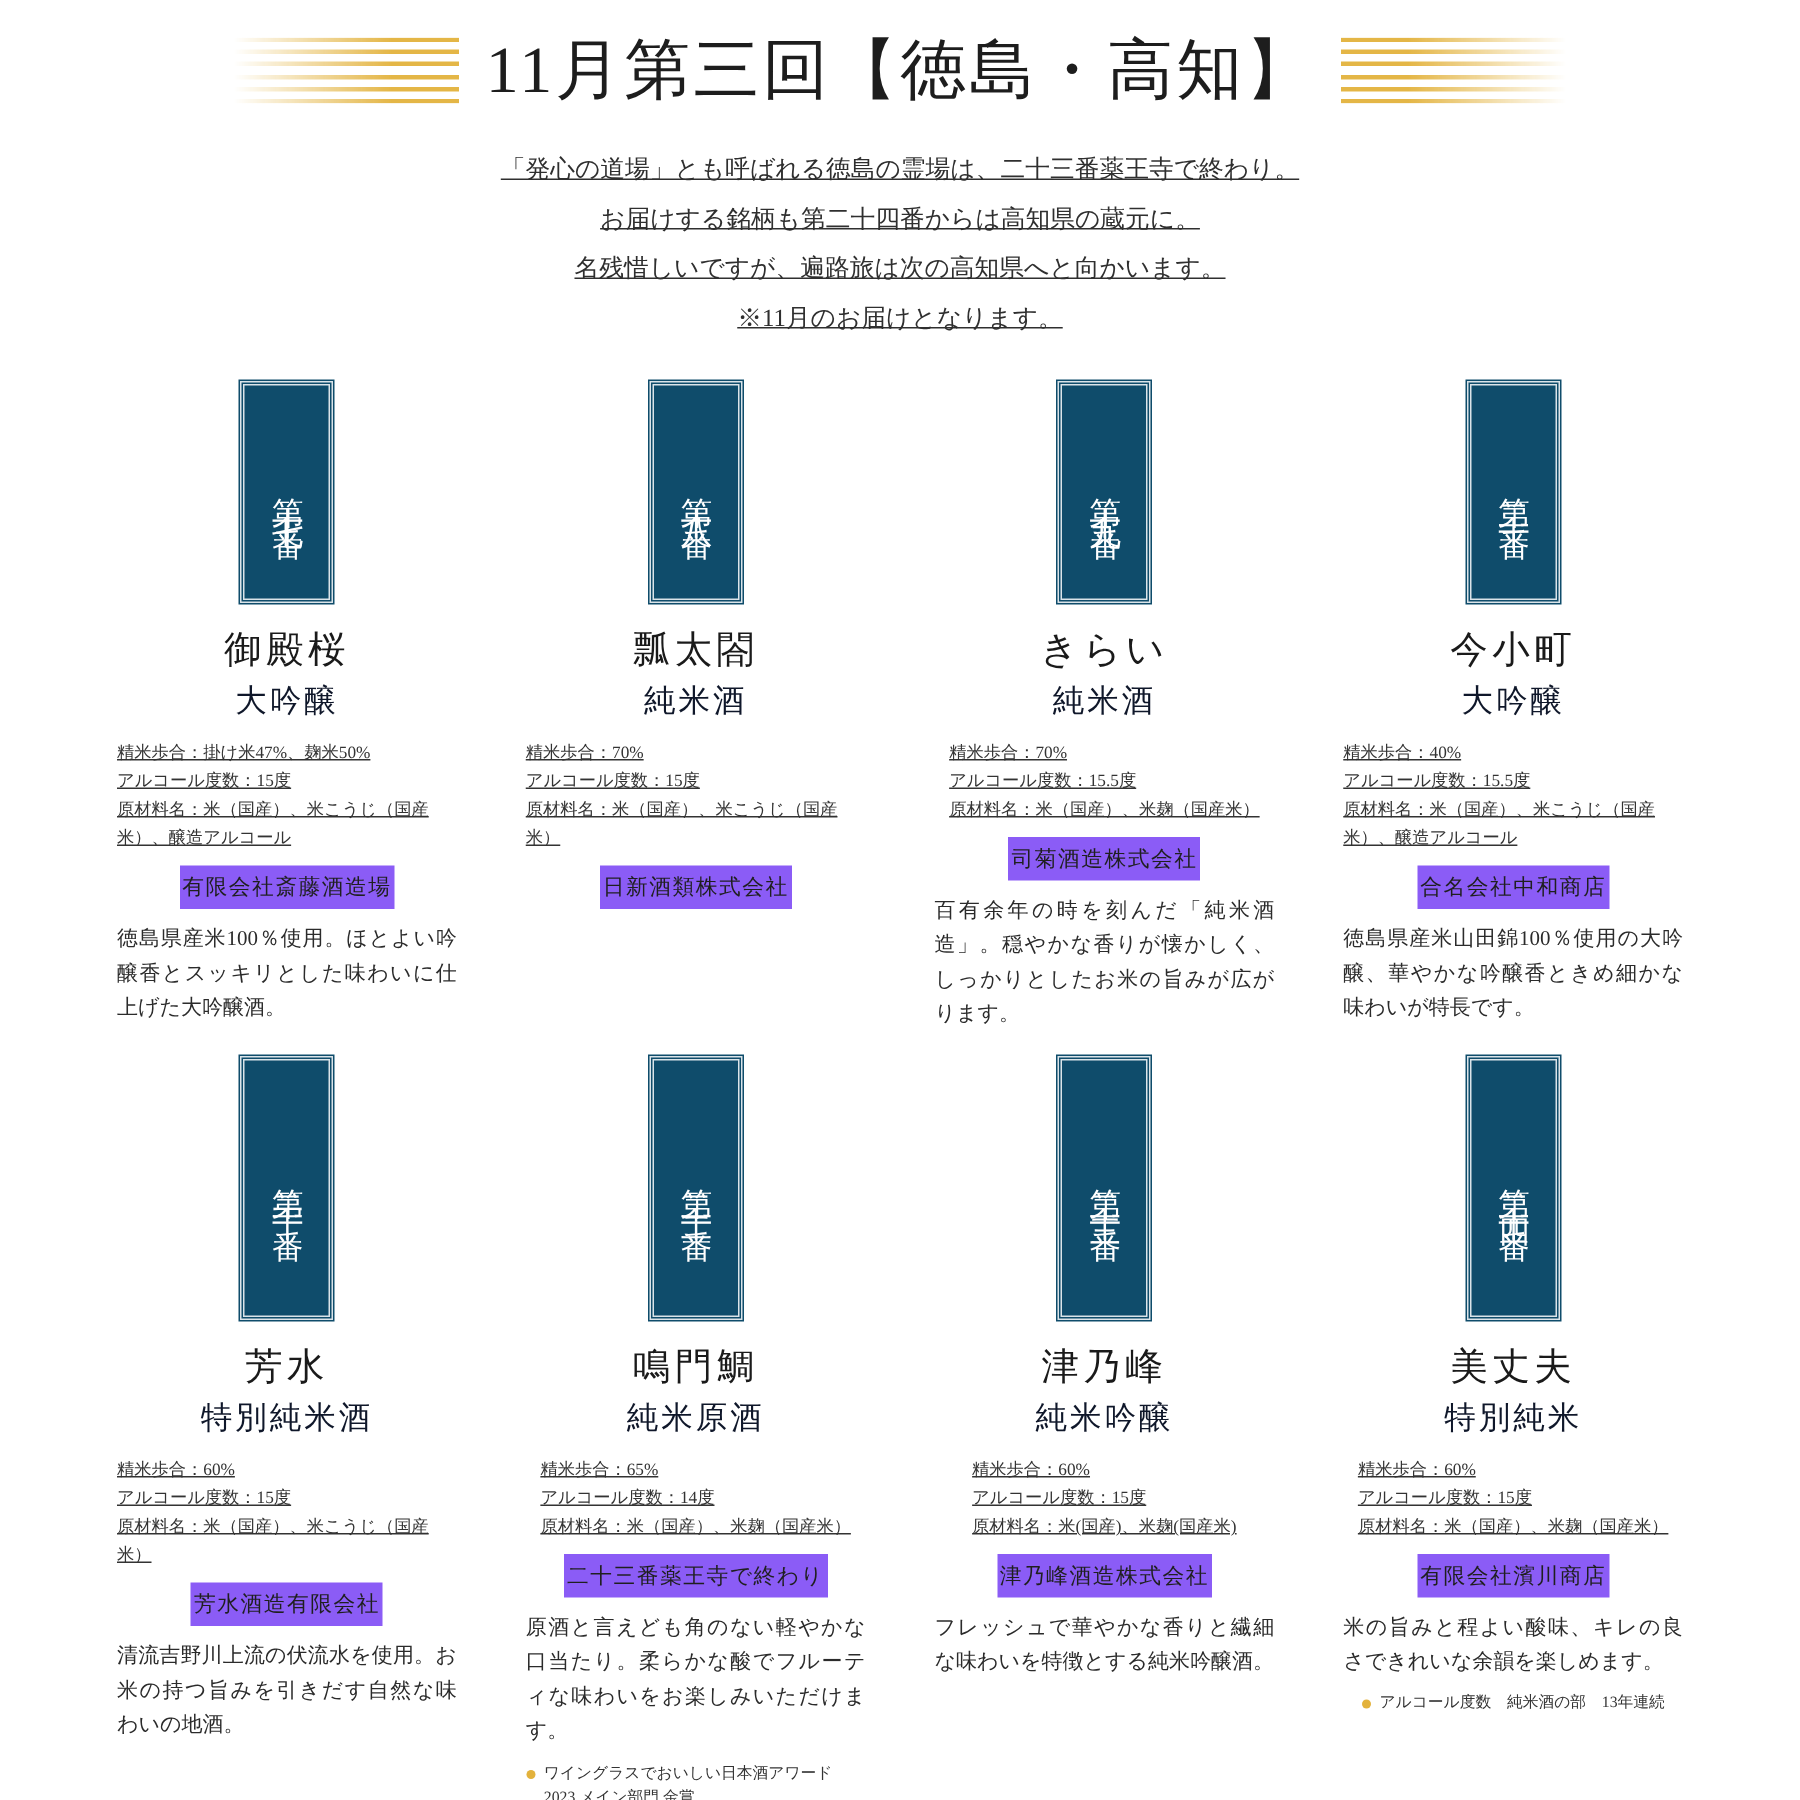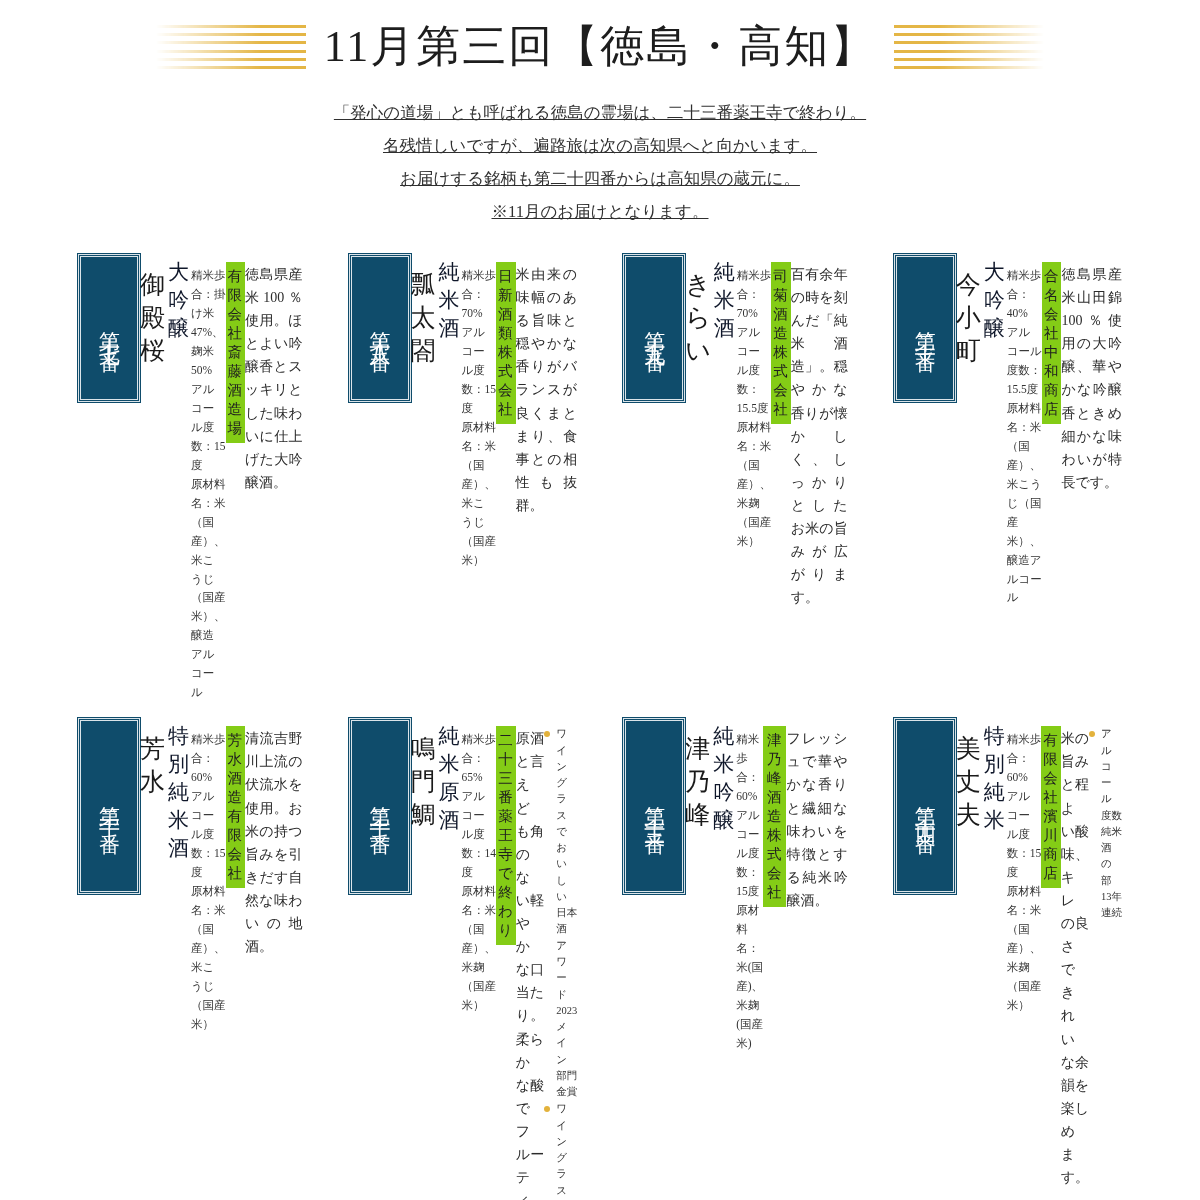--- a/index.html
+++ b/index.html
@@ -78,22 +78,22 @@
   .grid {
     margin-top: 26px;
     padding: 0 78px;
     display: grid;
     grid-template-columns: repeat(4, 1fr);
     column-gap: 46px;
     row-gap: 16px;
   }
   .card {
     display: flex;
-    flex-direction: row;
-    align-items: flex-start;
+    flex-direction: column;
+    align-items: center;
   }
 
   
   .plate-wrap {
     display: flex;
     justify-content: center;
   }
   .plate {
     width: 62px;
     min-height: 148px;
@@ -125,25 +125,26 @@
     font-size: 21px;
     letter-spacing: 2px;
     margin-top: 4px;
     color: #0f172a;
   }
   .specs {
     margin-top: 12px;
     font-size: 11.5px;
     line-height: 1.65;
     color: #333;
+    text-decoration: underline;
   }
   .specs div { white-space: normal; }
   .brewery {
     margin-top: 8px;
-    background: #84cc16;
+    background: #8b5cf6;
     text-align: center;
     font-size: 14.5px;
     letter-spacing: 1px;
     padding: 5px 2px;
     color: #1f1f1f;
   }
   .desc {
     margin-top: 9px;
     font-size: 14px;
     line-height: 1.65;
@@ -193,22 +194,22 @@
         <i></i>
         <i></i>
         <i></i>
         <i></i>
         <i></i>
     </div>
   </div>
 
   <div class="intro">
     <div>「発心の道場」とも呼ばれる徳島の霊場は、二十三番薬王寺で終わり。</div>
+    <div>お届けする銘柄も第二十四番からは高知県の蔵元に。</div>
     <div>名残惜しいですが、遍路旅は次の高知県へと向かいます。</div>
-    <div>お届けする銘柄も第二十四番からは高知県の蔵元に。</div>
     <div>※11月のお届けとなります。</div>
   </div>
 
   <div class="grid">
 
     <div class="card">
       <div class="plate-wrap">
         <div class="plate">第十七番</div>
       </div>
       <div class="brand">御殿桜</div>
@@ -227,21 +228,20 @@
         <div class="plate">第十八番</div>
       </div>
       <div class="brand">瓢太閤</div>
       <div class="grade">純米酒</div>
       <div class="specs">
         <div>精米歩合：70%</div>
         <div>アルコール度数：15度</div>
         <div>原材料名：米（国産）、米こうじ（国産米）</div>
       </div>
       <div class="brewery">日新酒類株式会社</div>
-      <div class="desc">米由来の味幅のある旨味と穏やかな香りがバランスが良くまとまり、食事との相性も抜群。</div>
     </div>
 
     <div class="card">
       <div class="plate-wrap">
         <div class="plate">第十九番</div>
       </div>
       <div class="brand">きらい</div>
       <div class="grade">純米酒</div>
       <div class="specs">
         <div>精米歩合：70%</div>

